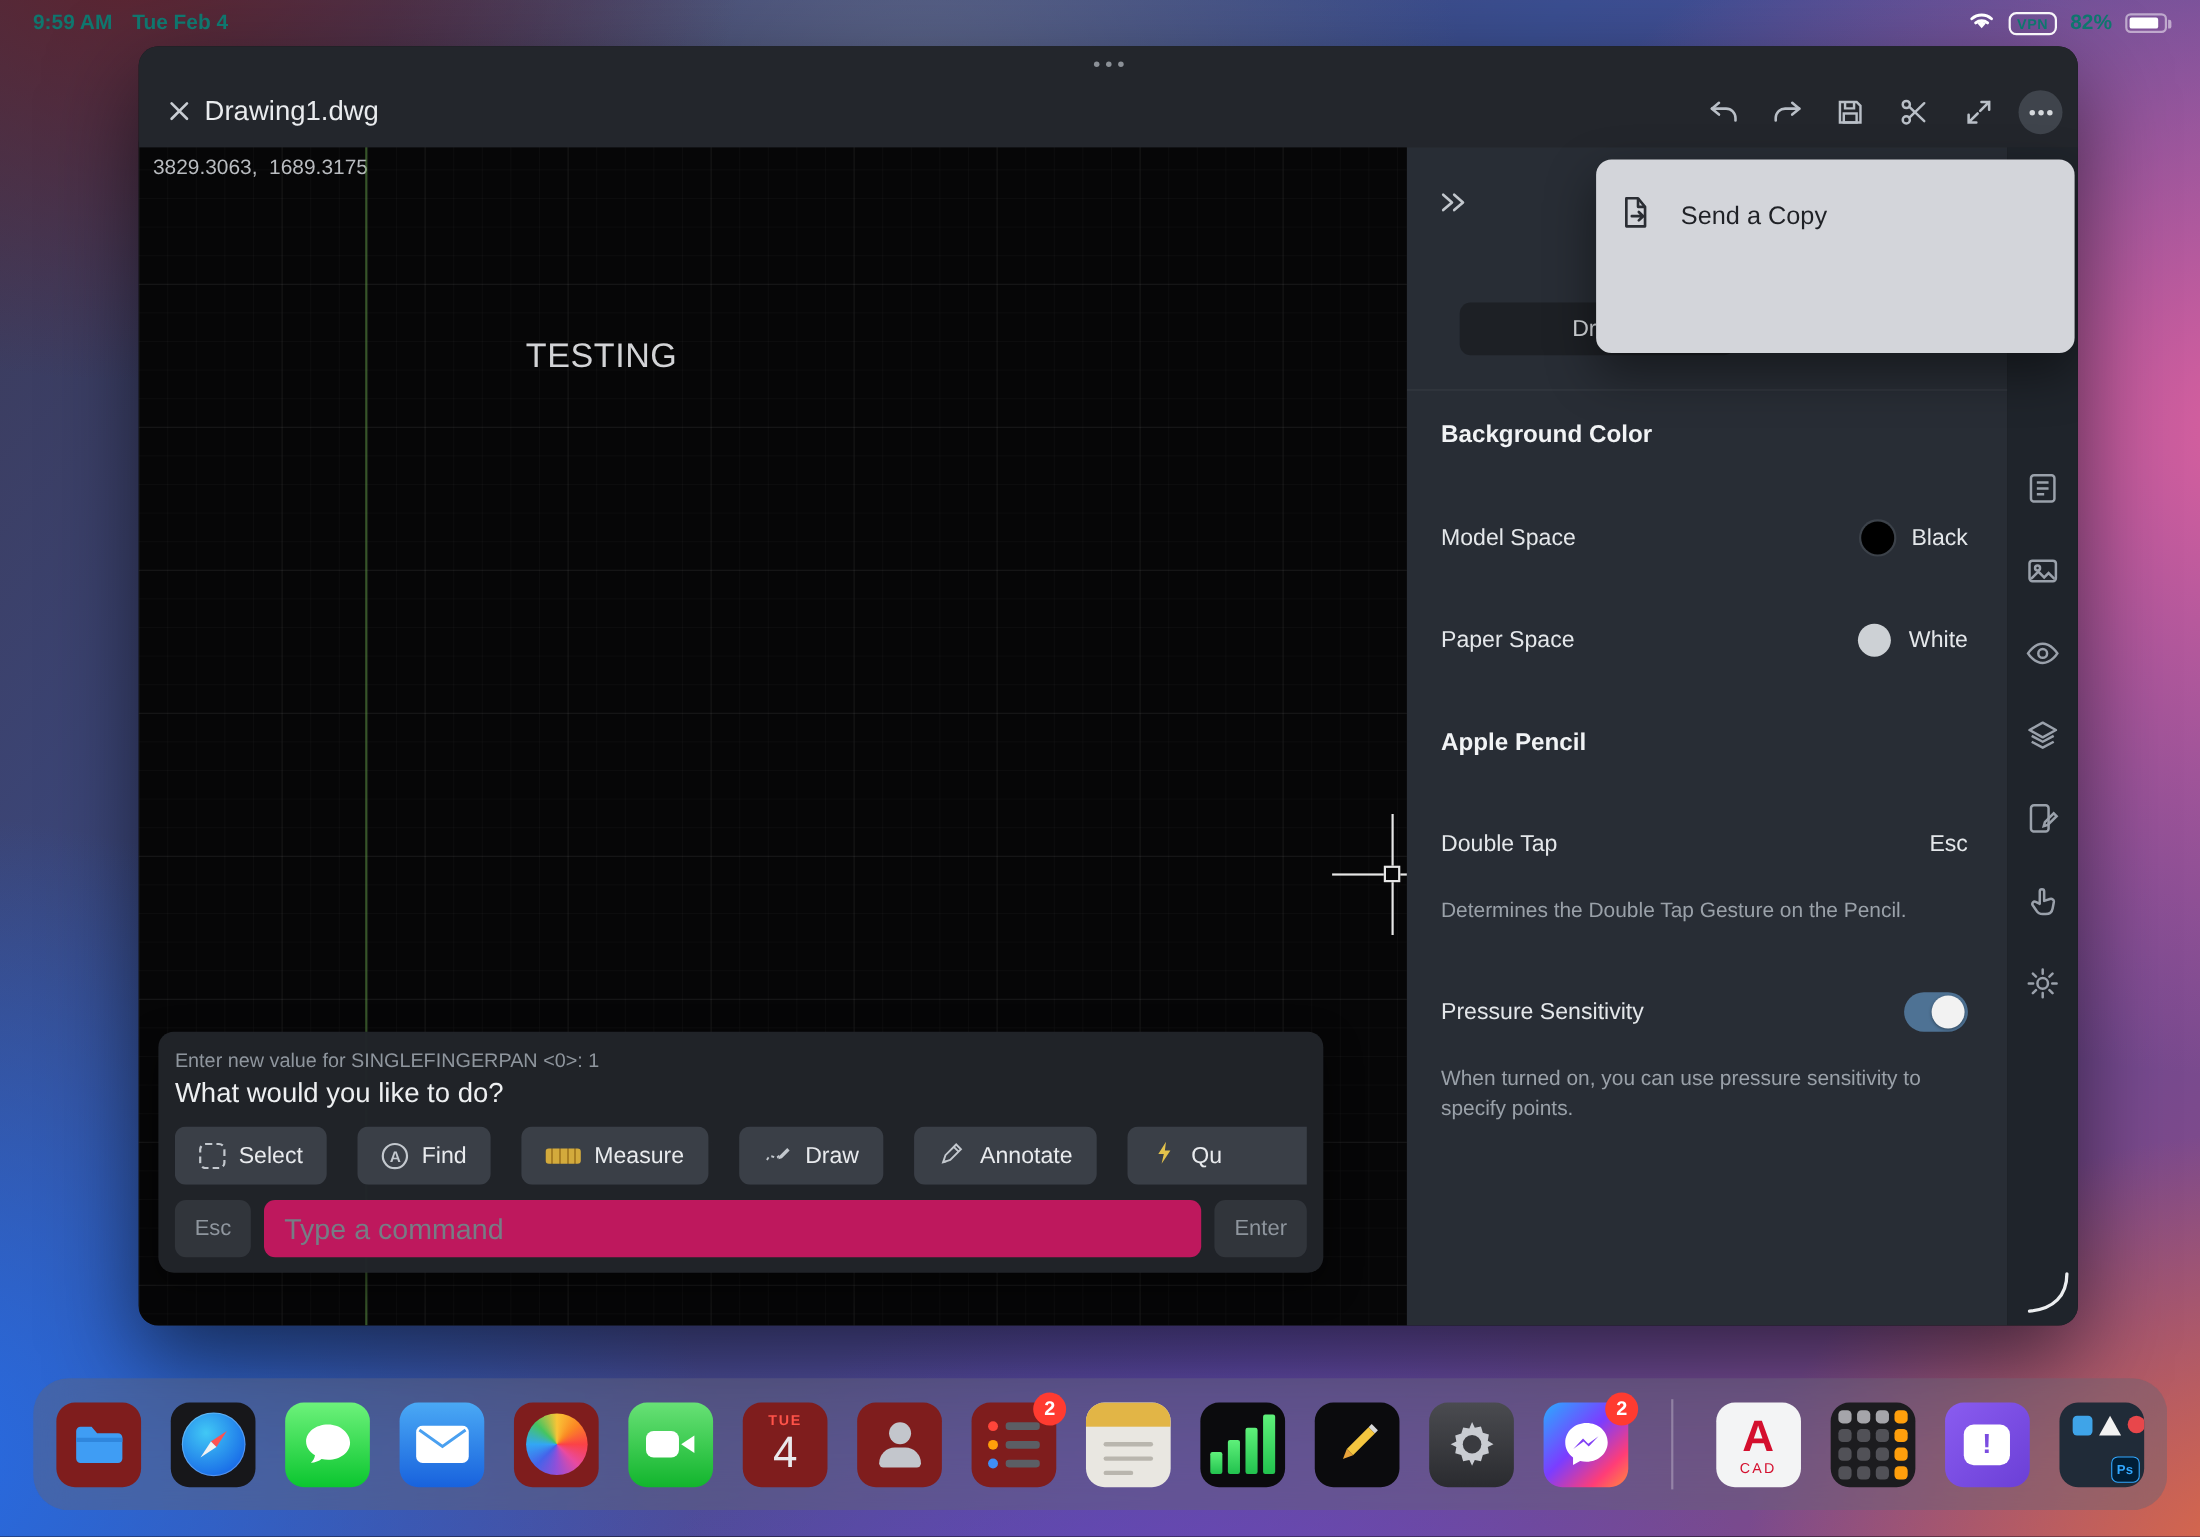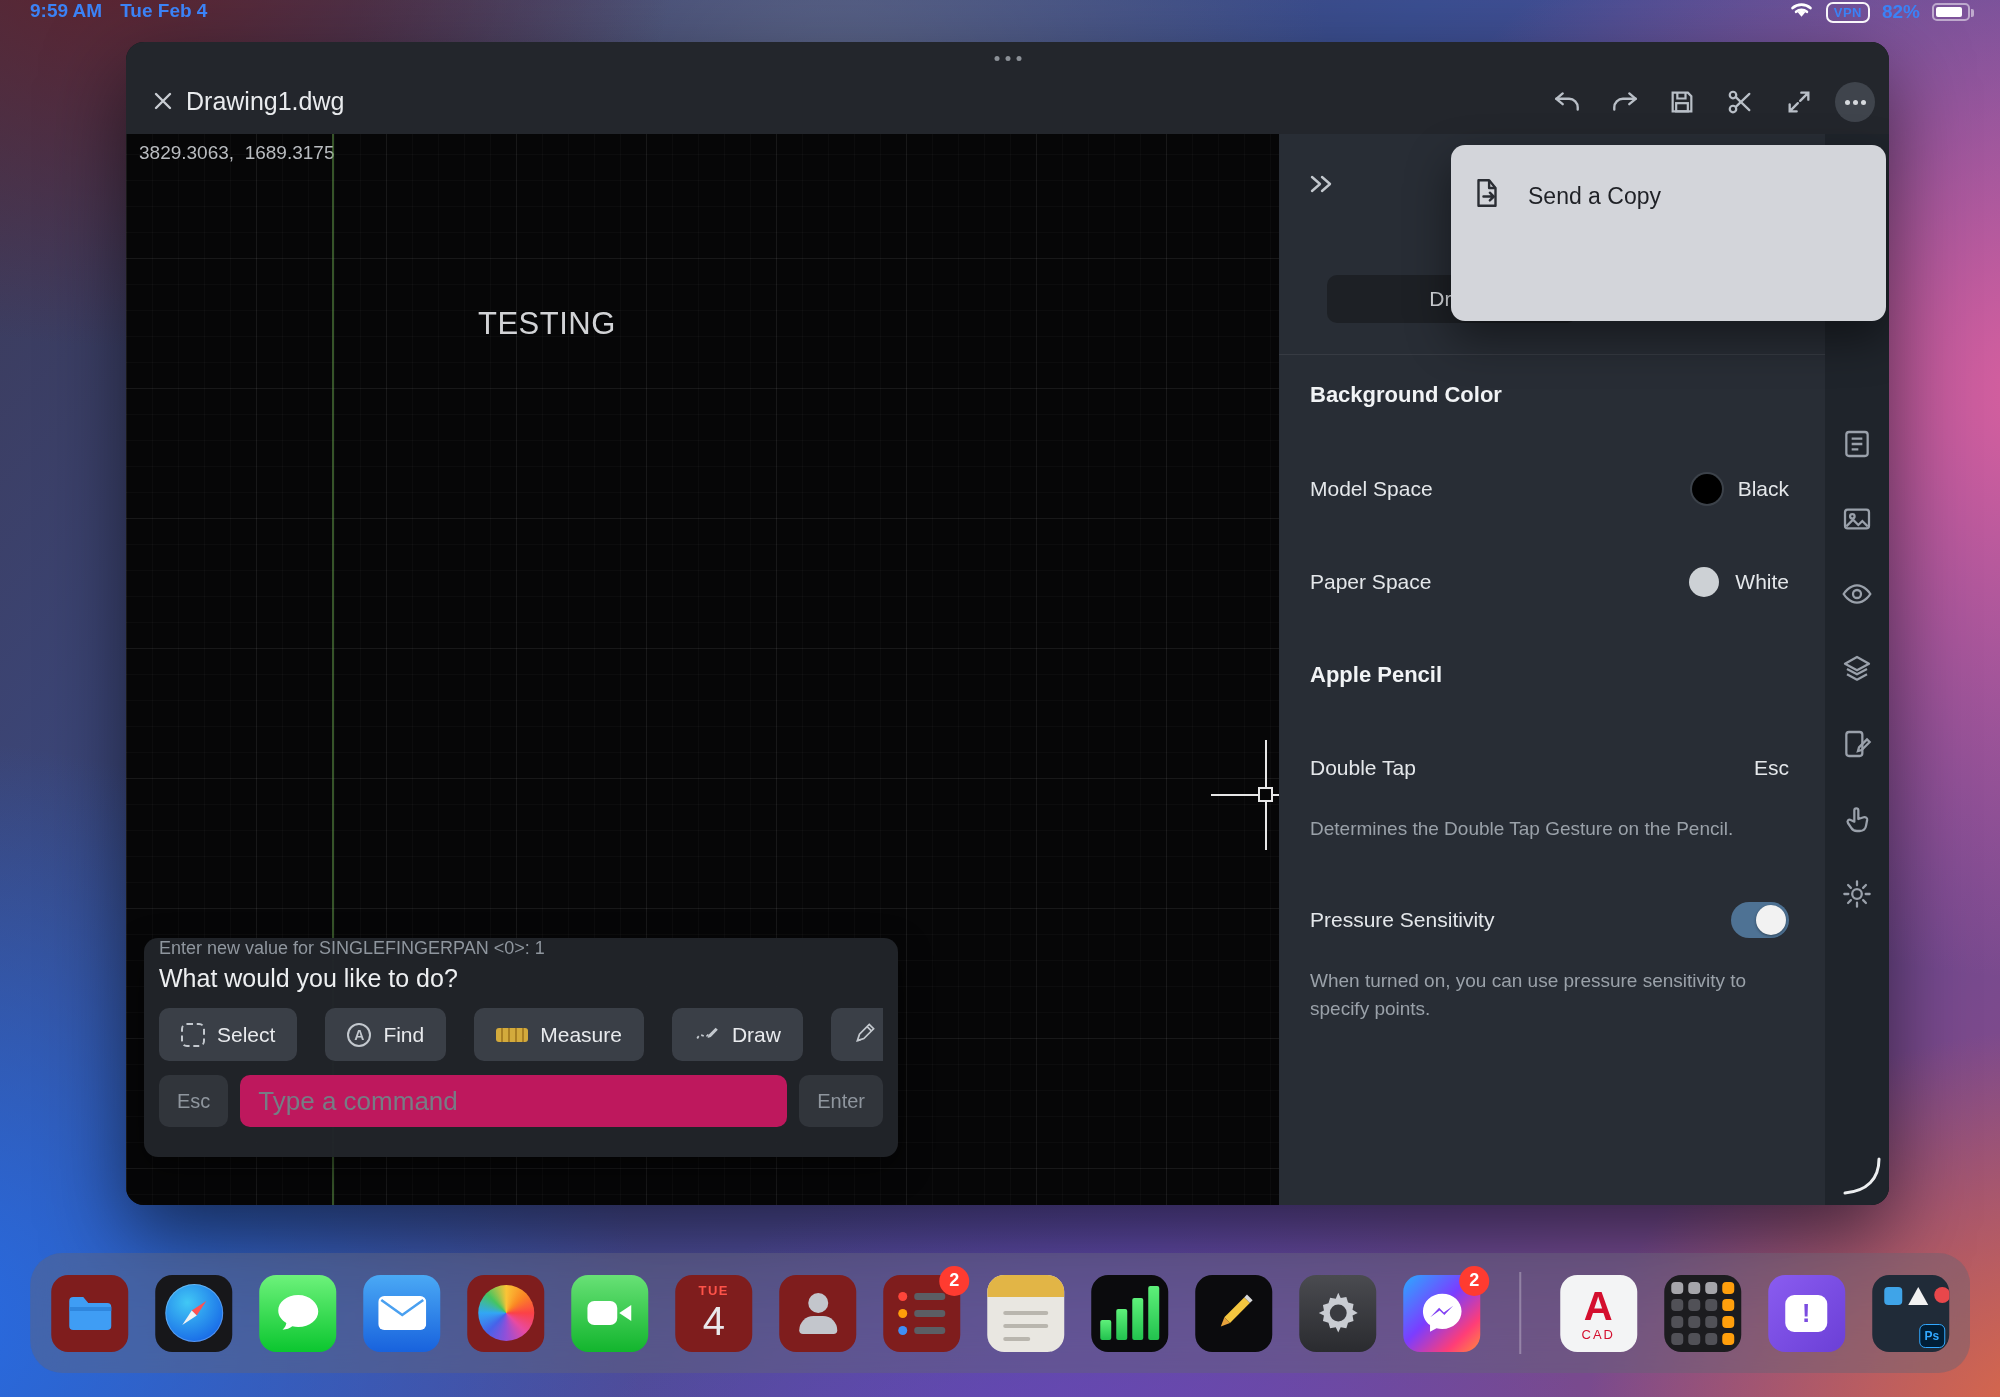--- a/index.html
+++ b/index.html
@@ -10,21 +10,21 @@
 .wallpaper{position:absolute;inset:0;
 background:
  radial-gradient(900px 650px at 6% -4%, rgba(96,34,44,.95), rgba(96,34,44,0) 62%),
  radial-gradient(820px 600px at 42% 6%, rgba(118,126,148,.55), rgba(118,126,148,0) 60%),
  radial-gradient(1150px 950px at 103% 28%, rgba(233,98,158,.9), rgba(233,98,158,0) 62%),
  radial-gradient(860px 720px at 103% 102%, rgba(226,108,66,.95), rgba(226,108,66,0) 55%),
  radial-gradient(1200px 950px at -5% 95%, rgba(38,110,235,.95), rgba(38,110,235,0) 62%),
  radial-gradient(900px 800px at 55% 115%, rgba(108,70,200,.8), rgba(108,70,200,0) 60%),
  linear-gradient(135deg,#3c3852 0%,#3b4f92 42%,#5b4a9e 70%,#8f4a82 100%);}
 
-.statusbar{position:absolute;top:0;left:0;right:0;height:42px;display:flex;justify-content:space-between;align-items:flex-start;padding:0 30px;color:#3b82f6;z-index:5;}
+.statusbar{position:absolute;top:0;left:0;right:0;height:42px;display:flex;justify-content:space-between;align-items:center;padding:0 30px;color:#0f766e;z-index:5;}
 .sb-left{display:flex;gap:18px;font-size:19px;font-weight:700;}
 .sb-right{display:flex;align-items:center;gap:12px;font-size:19px;font-weight:600;}
 .vpn{border:2px solid rgba(255,255,255,.95);border-radius:7px;font-size:13px;font-weight:700;padding:1px 6px;letter-spacing:.5px;}
 .bat{width:38px;height:18px;border:2px solid rgba(255,255,255,.5);border-radius:5px;position:relative;}
 .bat i{position:absolute;left:2px;top:2px;bottom:2px;width:26px;background:#fff;border-radius:2px;}
 .bat::after{content:"";position:absolute;right:-6px;top:4px;width:3px;height:8px;background:rgba(255,255,255,.5);border-radius:0 2px 2px 0;}
 
 .window{position:absolute;left:126px;top:42px;width:1763px;height:1163px;border-radius:18px;background:#15171b;box-shadow:0 30px 80px rgba(0,0,0,.55);overflow:hidden;z-index:4;}
 .titlebar{position:absolute;top:0;left:0;width:100%;height:92px;background:#23262c;z-index:10;}
 .drag-dots{position:absolute;top:10px;left:50%;transform:translateX(-50%);display:flex;gap:6px;padding:4px;}
@@ -43,21 +43,21 @@
  linear-gradient(rgba(255,255,255,.022) 1px, transparent 1px),
  linear-gradient(90deg, rgba(255,255,255,.022) 1px, transparent 1px);
 background-size:130px 130px,130px 130px,26px 26px,26px 26px;}
 .coords{position:absolute;left:13px;top:14px;font-size:19px;color:#b9bcc0;white-space:pre;}
 .test-label{position:absolute;left:352px;top:178px;font-size:31px;letter-spacing:.5px;color:#d2d3d6;}
 .axis{position:absolute;left:206px;top:0;width:2px;height:100%;background:rgba(95,150,70,.55);}
 .ch-h{position:absolute;left:1085px;top:666px;width:120px;height:2px;background:#e6e6e6;}
 .ch-v{position:absolute;left:1139px;top:612px;width:2px;height:110px;background:#e6e6e6;}
 .ch-box{position:absolute;left:1132px;top:659px;width:15px;height:15px;border:2px solid #e6e6e6;background:#060607;}
 
-.cmd{position:absolute;left:18px;top:810px;width:754px;height:219px;background:rgba(33,36,41,.97);border-radius:14px;padding:0 15px 14px;box-shadow:0 12px 34px rgba(0,0,0,.45);}
+.cmd{position:absolute;left:18px;top:810px;width:1059px;height:219px;background:rgba(33,36,41,.97);border-radius:14px;padding:16px 15px 14px;box-shadow:0 12px 34px rgba(0,0,0,.45);}
 .cmd-prompt{color:#8f969e;font-size:18px;}
 .cmd-q{color:#edeff1;font-size:25px;margin-top:5px;}
 .cmd-actions{display:flex;gap:28px;margin-top:15px;height:53px;overflow:hidden;}
 .act{display:flex;align-items:center;gap:12px;padding:0 22px;height:53px;flex:none;background:#3a3f47;border:none;border-radius:10px;color:#e8eaed;font-size:21px;cursor:pointer;}
 .act-qu{padding-right:90px;}
 .i-select{width:24px;height:24px;border:2px dashed #c3c8ce;border-radius:6px;}
 .i-find{width:24px;height:24px;border:2px solid #c3c8ce;border-radius:50%;display:flex;align-items:center;justify-content:center;font-size:14px;font-weight:700;color:#c3c8ce;}
 .i-ruler{width:32px;height:14px;border-radius:3px;background:repeating-linear-gradient(90deg,#d3aa3c 0 5px,#a97f23 5px 7px);}
 .cmd-bottom{display:flex;gap:12px;margin-top:14px;height:52px;}
 .kbd-btn{background:#31353b;border:none;border-radius:10px;color:#8f969e;font-size:20px;padding:0 18px;height:52px;cursor:pointer;}

